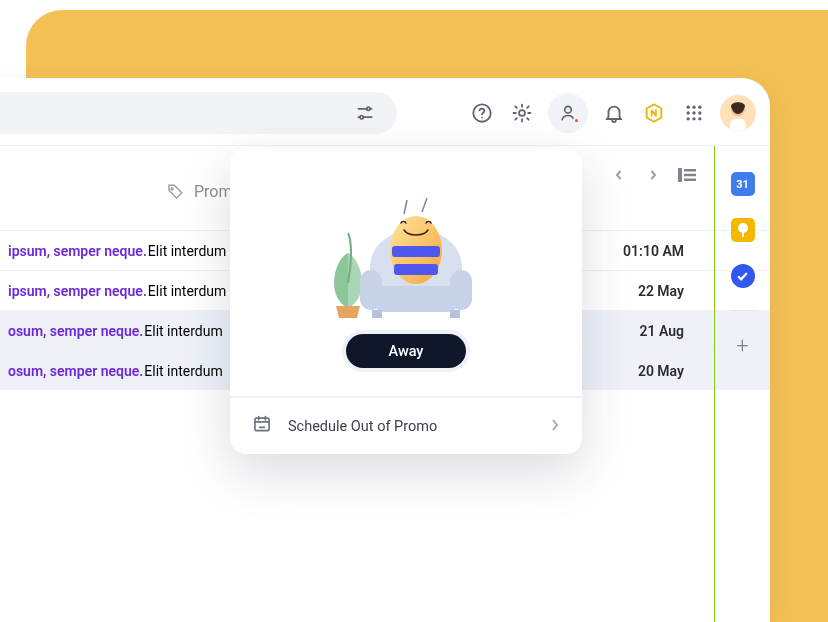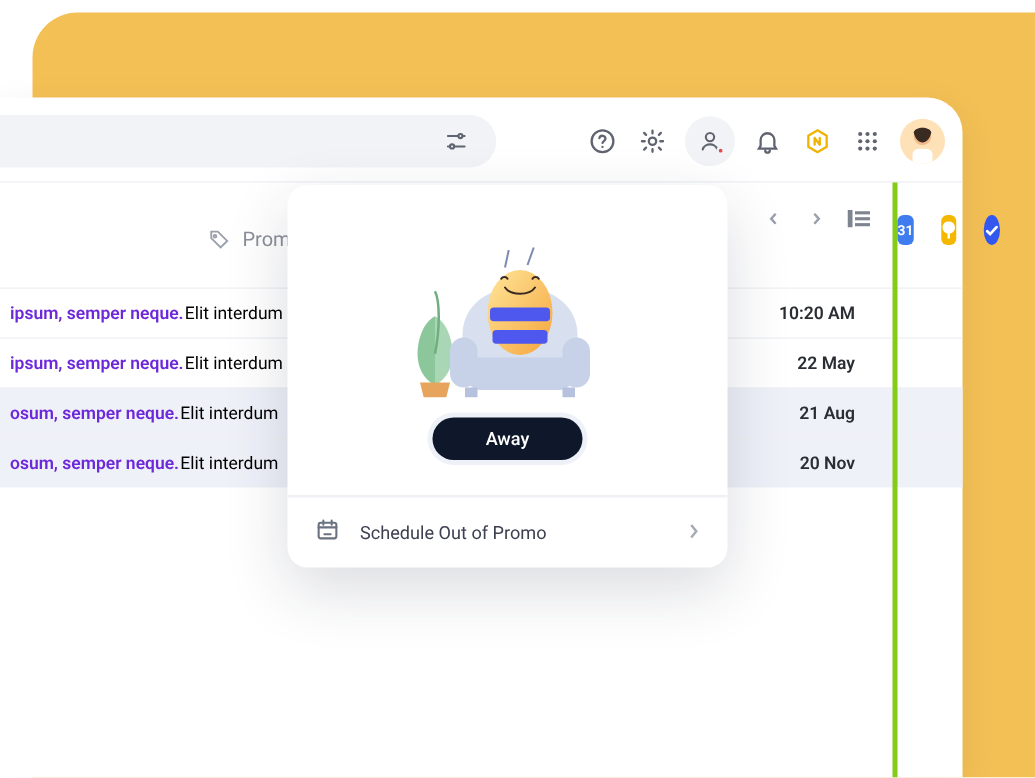--- a/index.html
+++ b/index.html
@@ -22,21 +22,21 @@
   .cbtn{width:22px;height:22px;display:flex;align-items:center;justify-content:center;cursor:pointer}
   
   .list{}
   .row{height:40px;display:flex;align-items:center;border-top:1px solid #eef0f4;padding-left:8px}
   .row.sel{background:#eef1f8}
   .sub1{color:#6d28d9;font-weight:600;font-size:14px}
   .sub2{color:#000000;font-weight:400;font-size:14px;margin-left:1px}
   .time{position:absolute;right:86px;font-size:14px;color:#2a2d33;font-weight:600}
   .row{position:relative}
   
-  .rail{position:absolute;right:0;top:68px;bottom:0;width:56px;border-left:4px solid #84cc16;display:flex;align-items:flex-start;padding-top:26px;gap:22px}
+  .rail{position:absolute;right:0;top:68px;bottom:0;width:56px;border-left:1px solid #84cc16;display:flex;flex-direction:column;align-items:center;padding-top:26px;gap:22px}
   .rc{width:24px;height:24px;border-radius:5px;display:flex;align-items:center;justify-content:center;font-size:11px;font-weight:700;color:#fff;cursor:pointer}
   .rc.cal{background:#3f7cf0}
   .rc.keep{background:#f5b800}
   .rc.task{background:#3258f0;border-radius:50%}
   .rline{width:24px;height:1px;background:#e3e6ec}
   .rplus{color:#7b808b;font-size:22px;font-weight:300;cursor:pointer}
   
   .pop{position:absolute;left:230px;top:70px;width:352px;background:#fff;border-radius:16px;box-shadow:0 18px 50px rgba(30,35,60,.16);overflow:hidden}
   .tip{position:absolute;left:336px;top:-8px;width:16px;height:16px;background:#fff;transform:rotate(45deg);box-shadow:-3px -3px 6px rgba(0,0,0,.04)}
   .illus{height:170px;display:flex;align-items:flex-end;justify-content:center}
@@ -152,36 +152,36 @@
               <rect x="6" y="10.5" width="12" height="2.5"></rect>
             </svg>
           </span>
       </div>
     </div>
 
     <div class="list" id="list">
         <div class="row">
           <span class="sub1">ipsum, semper neque.</span>
           <span class="sub2">Elit interdum</span>
-          <span class="time">10:20 AM</span>
+          <span class="time">01:10 AM</span>
         </div>
         <div class="row">
           <span class="sub1">ipsum, semper neque.</span>
           <span class="sub2">Elit interdum</span>
           <span class="time">22 May</span>
         </div>
         <div class="row sel">
           <span class="sub1">osum, semper neque.</span>
           <span class="sub2">Elit interdum</span>
           <span class="time">21 Aug</span>
         </div>
         <div class="row sel">
           <span class="sub1">osum, semper neque.</span>
           <span class="sub2">Elit interdum</span>
-          <span class="time">20 Nov</span>
+          <span class="time">20 May</span>
         </div>
       </div>
 
     <div class="rail">
       <div class="rc cal">31</div>
       <div class="rc keep">
         <svg width="12" height="14" viewBox="0 0 12 14" fill="#fff">
             <circle cx="6" cy="5" r="5"></circle>
             <rect x="5" y="9" width="2" height="5"></rect>
           </svg>

